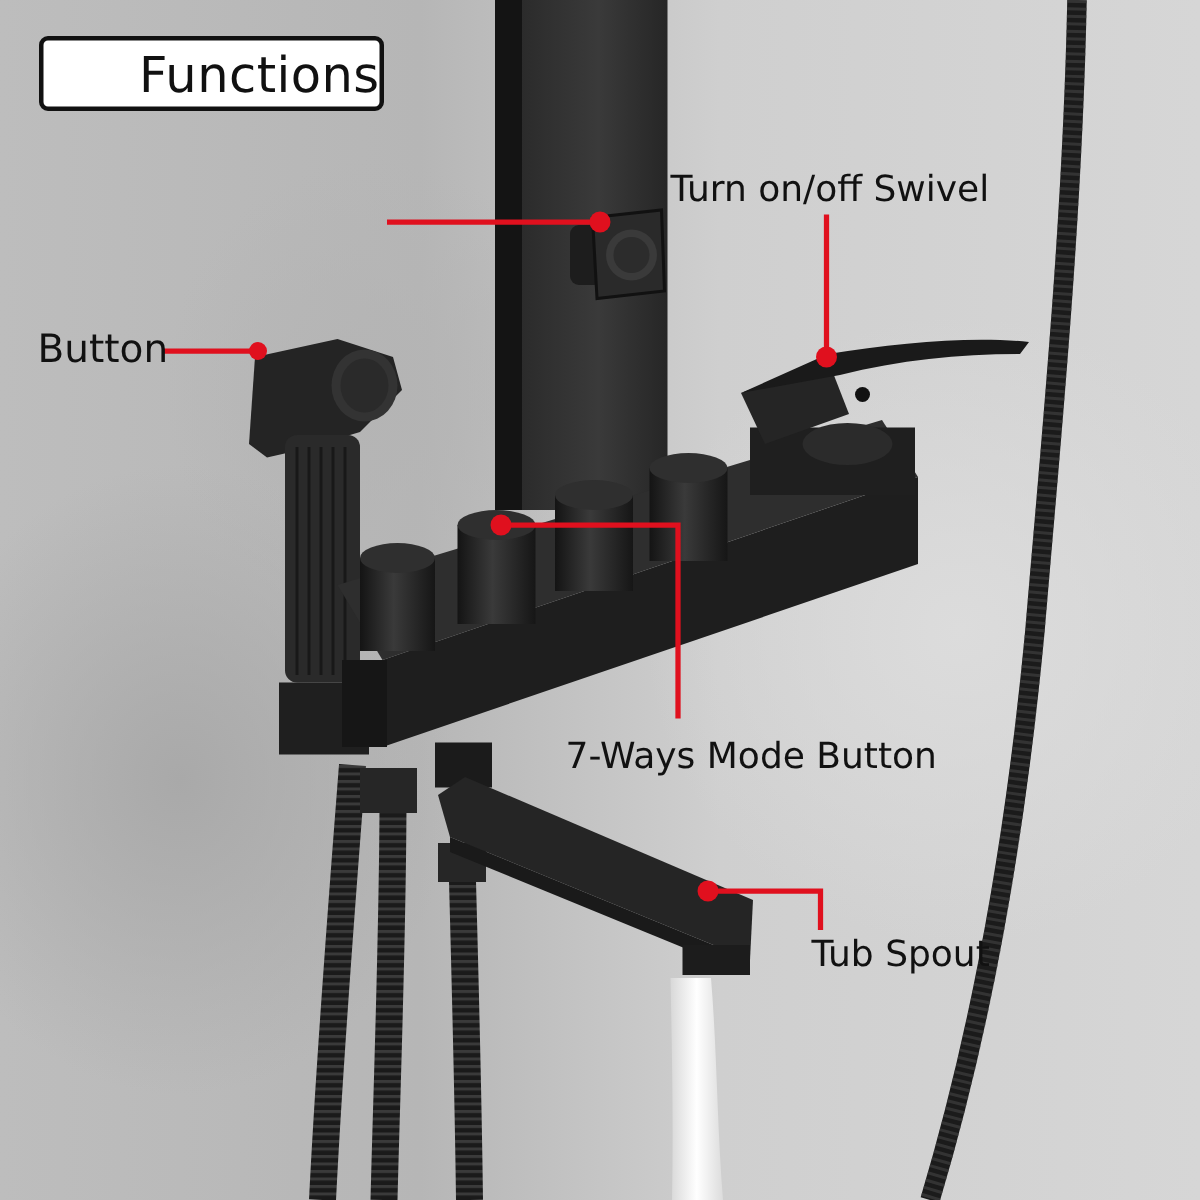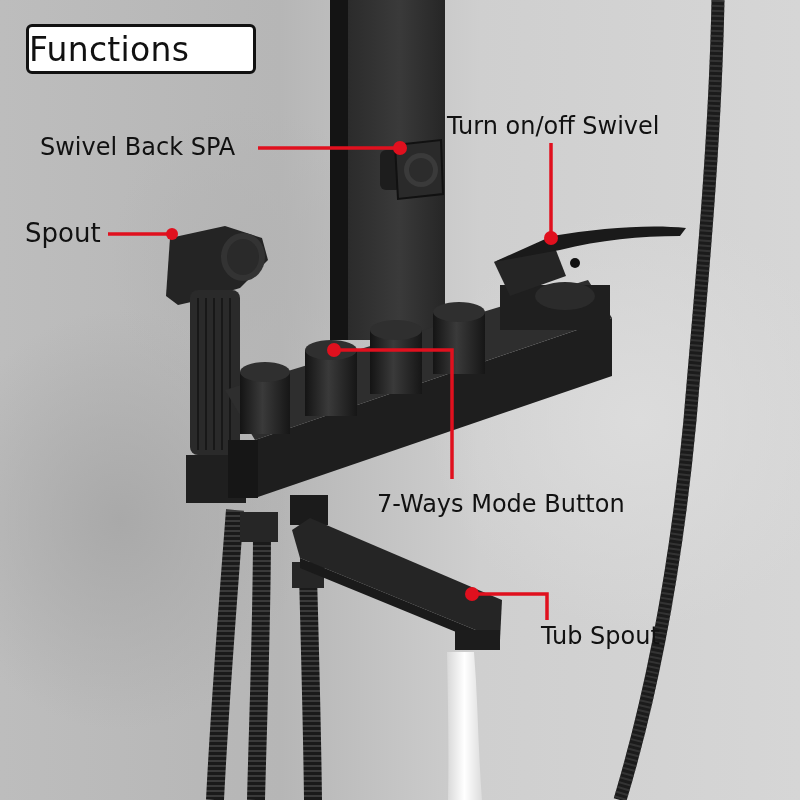--- a/index.html
+++ b/index.html
@@ -11,21 +11,21 @@
       radial-gradient(ellipse 200px 220px at 250px 260px, #b4b4b4 0%, rgba(180,180,180,0) 70%),
       radial-gradient(ellipse 300px 300px at 640px 420px, #dcdcdc 0%, rgba(220,220,220,0) 70%),
       linear-gradient(90deg, #bdbdbd 0%, #b6b6b6 35%, #cfcfcf 60%, #d6d6d6 100%);
     font-family: "DejaVu Sans", "Liberation Sans", sans-serif;
   }
   svg.scene { position: absolute; left: 0; top: 0; }
 
   .title-box {
     position: absolute; left: 26px; top: 24px; width: 230px; height: 50px;
     background: #ffffff; border: 3px solid #111; border-radius: 6px;
-    box-sizing: border-box; display: flex; align-items: center; justify-content: flex-start;
+    box-sizing: border-box; display: flex; align-items: center; justify-content: flex-end;
   }
   .title-text { font-size: 33px; color: #111; letter-spacing: 0.3px; }
 
   .label { position: absolute; color: #111; font-size: 24px; white-space: nowrap; line-height: 1; }
   .lbl-spa { left: 40px; top: 135px; }
   .lbl-bidet { left: 25px; top: 220px; font-size: 26px; }
   .lbl-switch { left: 447px; top: 114px; }
   .lbl-mode { left: 377px; top: 492px; }
   .lbl-spout { left: 517px; top: 624px; margin-left: 24px; }
 </style>
@@ -153,18 +153,17 @@
       <circle cx="551" cy="238" r="7"></circle>
       <circle cx="334" cy="350" r="7"></circle>
       <circle cx="472" cy="594" r="7"></circle>
     </g>
   </svg>
 
   <div class="title-box">
     <span class="title-text">Functions</span>
   </div>
 
-  <span class="label lbl-spa">Swivel Back SPA</span>
-  <span class="label lbl-bidet">Spout</span>
+  <span class="label lbl-bidet">Button</span>
   <span class="label lbl-switch">Turn on/off Swivel</span>
   <span class="label lbl-mode">7-Ways Mode Button</span>
   <span class="label lbl-spout">Tub Spout</span>
 </div>
 
 </body></html>

